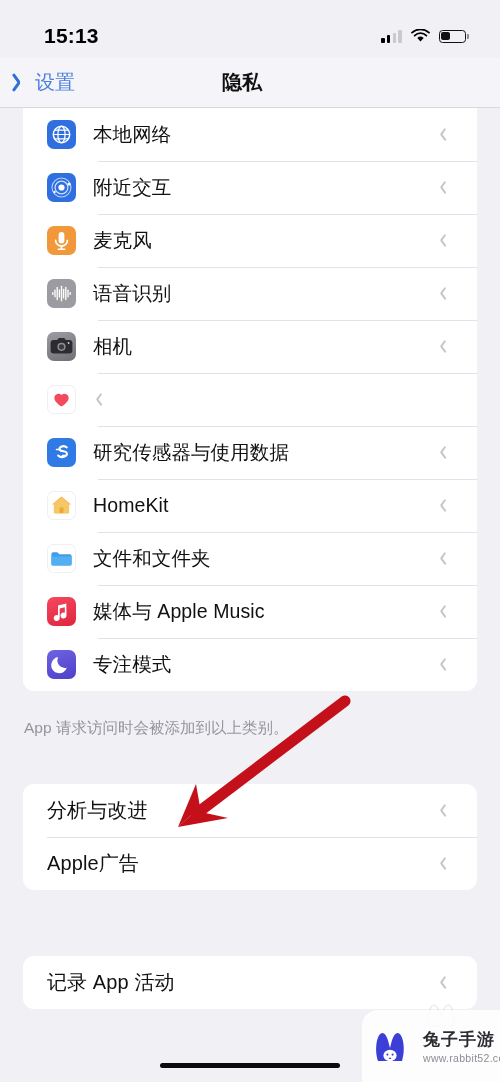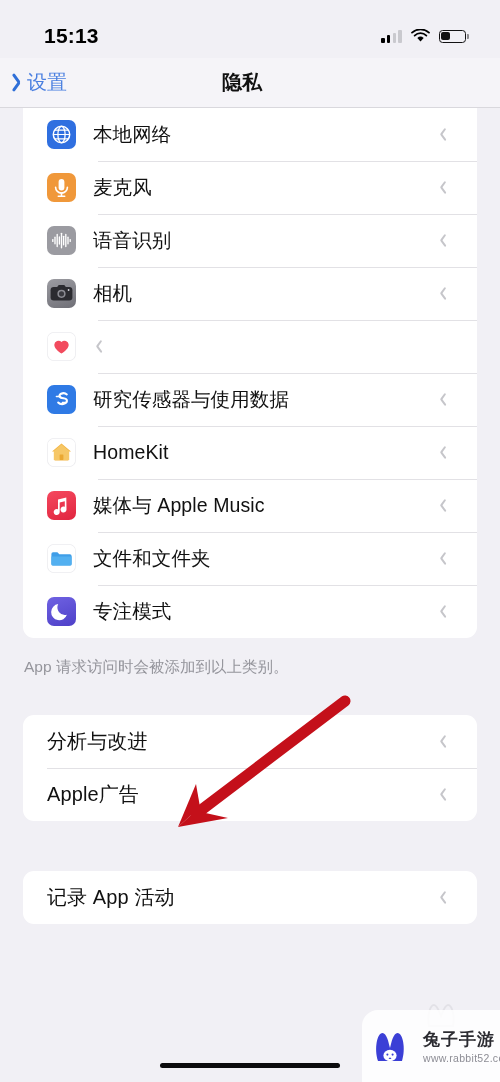--- a/index.html
+++ b/index.html
@@ -38,39 +38,39 @@
      background:#000; border-radius:0 1px 1px 0; opacity:.45; }
   .batt-fill { position:absolute; left:1.3px; top:1.3px; bottom:1.3px; background:#000; border-radius:2px; }
 
   
   .navbar {
     position:relative; height:50px; width:100%;
     background:#f5f4f8;
     display:flex; align-items:center;
     border-bottom:0.5px solid #d9d8dd;
   }
-  .nav-back { display:flex; align-items:center; padding-left:14px; gap:0; cursor:pointer; }
+  .nav-back { display:flex; align-items:center; padding-left:14px; gap:8px; cursor:pointer; }
   .chev-back { width:13px; height:22px; position:relative; }
   .chev-back::before, .chev-back::after {
     content:""; position:absolute; left:4px; width:2.6px; height:11px;
     background:#2f6fd8; border-radius:2px;
   }
   .chev-back::before { top:0px;  transform:rotate(-36deg); transform-origin:bottom center; }
   .chev-back::after  { top:10px; transform:rotate(36deg);  transform-origin:top center; }
   .nav-back-label { font-size:20px; color:#4a7fe0; }
   .nav-title {
     position:absolute; left:0; right:16px; text-align:center;
     font-size:20px; font-weight:700; color:#111; pointer-events:none;
   }
 
   
   .content { position:relative; height:974px; overflow:hidden; background:#f1f0f5; }
 
   .card {
-    margin:4px 23px; background:#fff; border-radius:11px; overflow:hidden;
+    margin:12px 23px; background:#fff; border-radius:11px; overflow:hidden;
   }
   .card.top-clip { border-radius:0 0 11px 11px; margin-top:0; }
 
   .row {
     position:relative; display:flex; align-items:center;
     height:53px; padding-left:24px; cursor:pointer;
   }
   .row + .row::before {
     content:""; position:absolute; top:0; left:75px; right:0; height:0.7px; background:#e2e1e5;
   }
@@ -185,20 +185,33 @@
           <svg class="glyph" viewBox="0 0 29 29">
             <circle cx="14.5" cy="14.5" r="8.2" fill="none" stroke="#fff" stroke-width="1.5"></circle>
             <ellipse cx="14.5" cy="14.5" rx="3.6" ry="8.2" fill="none" stroke="#fff" stroke-width="1.3"></ellipse>
             <path d="M6.3 14.5h16.4M7.6 10.2h13.8M7.6 18.8h13.8" stroke="#fff" stroke-width="1.2"></path>
           </svg>
         </span>
         <span class="row-label">本地网络</span>
         <span class="chev"></span>
       </div>
 
+      <div class="row">
+        <span class="icon ic-nearby">
+          <svg class="glyph" viewBox="0 0 29 29">
+            <circle cx="14.5" cy="14.5" r="3.1" fill="#fff"></circle>
+            <circle cx="14.5" cy="14.5" r="6.4" fill="none" stroke="#cfe0ff" stroke-width="1.2"></circle>
+            <circle cx="14.5" cy="14.5" r="9.5" fill="none" stroke="#cfe0ff" stroke-width="1.1" opacity=".85"></circle>
+            <circle cx="22" cy="11" r="1.5" fill="#fff"></circle>
+            <circle cx="7.5" cy="19" r="1.2" fill="#fff"></circle>
+          </svg>
+        </span>
+        <span class="row-label">附近交互</span>
+        <span class="chev"></span>
+      </div>
 
       <div class="row">
         <span class="icon ic-mic">
           <svg class="glyph" viewBox="0 0 29 29">
             <rect x="11.6" y="6" width="5.8" height="11.5" rx="2.9" fill="#fff"></rect>
             <path d="M8.6 14.2a5.9 5.9 0 0 0 11.8 0" fill="none" stroke="#fff" stroke-width="1.6" stroke-linecap="round"></path>
             <path d="M14.5 20.1v3.1M11.3 23.2h6.4" stroke="#fff" stroke-width="1.6" stroke-linecap="round"></path>
           </svg>
         </span>
         <span class="row-label">麦克风</span>
@@ -265,37 +278,37 @@
             <path d="M14.5 5.6 L24 13.4 h-2.6 v9.2 H7.6 v-9.2 H5z" fill="#f3b544"></path>
             <path d="M14.5 6.6 L22.2 12.9 v9.0 H6.8 v-9.0z" fill="#f6c766"></path>
             <rect x="12.6" y="16.4" width="3.8" height="5.5" fill="#eaa832" rx="0.6"></rect>
           </svg>
         </span>
         <span class="row-label">HomeKit</span>
         <span class="chev"></span>
       </div>
 
       <div class="row">
-        <span class="icon ic-music">
-          <svg class="glyph" viewBox="0 0 29 29">
-            <path d="M19.3 6.4 11 8.4v9.9a3 3 0 1 0 1.7 2.6V11.4l5.1-1.2v5.6a3 3 0 1 0 1.7 2.6z" fill="#fff"></path>
-          </svg>
-        </span>
-        <span class="row-label">媒体与 Apple Music</span>
-        <span class="chev"></span>
-      </div>
-
-      <div class="row">
         <span class="icon ic-files">
           <svg class="glyph" viewBox="0 0 29 29">
             <path d="M4.4 9.9a1.7 1.7 0 0 1 1.7-1.7h4.3l1.9 2.1h10.6a1.7 1.7 0 0 1 1.7 1.7v7.9a1.7 1.7 0 0 1-1.7 1.7H6.1a1.7 1.7 0 0 1-1.7-1.7z" fill="#3f9ee8"></path>
             <path d="M4.4 12.6h20.2v7.3a1.7 1.7 0 0 1-1.7 1.7H6.1a1.7 1.7 0 0 1-1.7-1.7z" fill="#53b0f0"></path>
           </svg>
         </span>
         <span class="row-label">文件和文件夹</span>
+        <span class="chev"></span>
+      </div>
+
+      <div class="row">
+        <span class="icon ic-music">
+          <svg class="glyph" viewBox="0 0 29 29">
+            <path d="M19.3 6.4 11 8.4v9.9a3 3 0 1 0 1.7 2.6V11.4l5.1-1.2v5.6a3 3 0 1 0 1.7 2.6z" fill="#fff"></path>
+          </svg>
+        </span>
+        <span class="row-label">媒体与 Apple Music</span>
         <span class="chev"></span>
       </div>
 
 
       <div class="row">
         <span class="icon ic-focus">
           <svg class="glyph" viewBox="0 0 29 29">
             <path d="M19.9 17.8A7.6 7.6 0 0 1 11.2 7.1a8.1 8.1 0 1 0 8.7 10.7z" fill="#fff"></path>
           </svg>
         </span>

